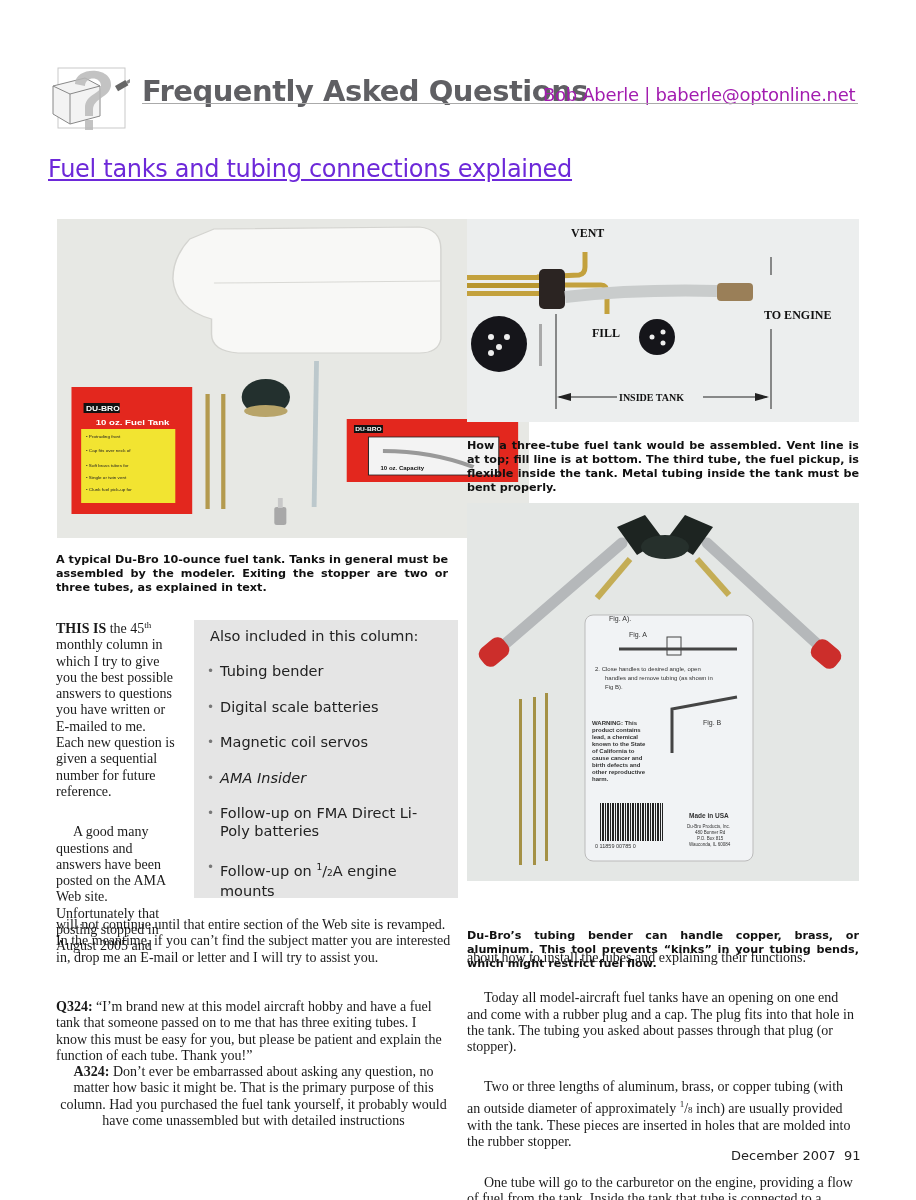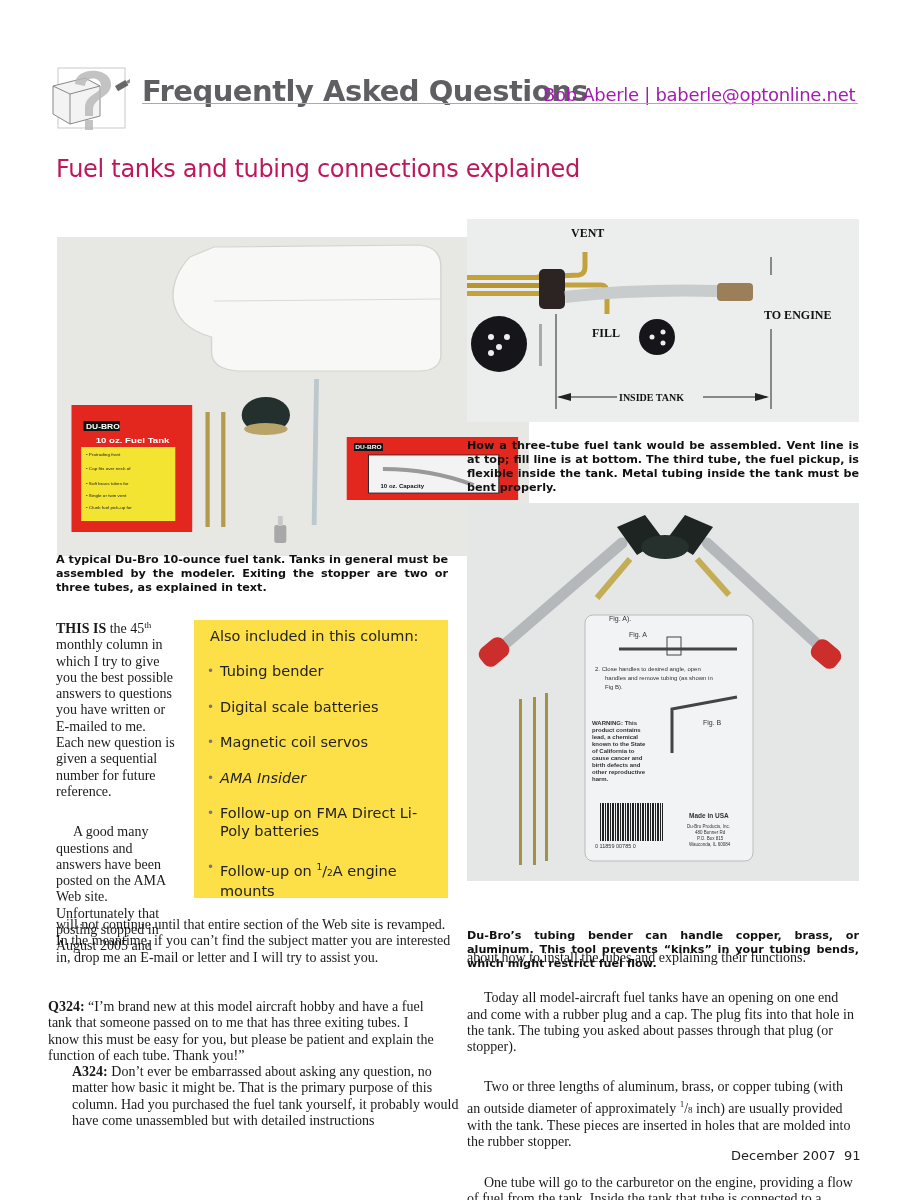--- a/index.html
+++ b/index.html
@@ -5,50 +5,50 @@
   html, body { margin: 0; padding: 0; background: #ffffff; }
   body { width: 916px; height: 1200px; position: relative; overflow: hidden; font-family: "Liberation Serif", serif; color: #1a1a1a; }
   .abs { position: absolute; }
 
   
   .logo { left: 45px; top: 64px; width: 85px; height: 70px; }
   .faq-title { left: 142px; top: 74px; font-family: "DejaVu Sans", sans-serif; font-weight: bold; font-size: 29px; color: #5f5f63; letter-spacing: -0.5px; white-space: nowrap; }
   .byline { left: 543px; top: 84px; font-family: "DejaVu Sans", sans-serif; font-size: 18px; color: #a21caf; white-space: nowrap; letter-spacing: -0.3px; }
   .header-rule { left: 142px; top: 103px; width: 716px; height: 1px; background: #aaaaaa; }
 
-  .headline { left: 56px; top: 155px; font-family: "DejaVu Sans", sans-serif; font-size: 24px; color: #be185d; font-weight: normal; letter-spacing: -0.3px; white-space: nowrap; }
+  .headline { left: 48px; top: 155px; font-family: "DejaVu Sans", sans-serif; font-size: 24px; color: #6d28d9; font-weight: normal; letter-spacing: -0.3px; white-space: nowrap; text-decoration: underline; }
 
   
   .photo { overflow: hidden; }
   .photo svg { display: block; width: 100%; height: 100%; }
-  .photo-tank { left: 57px; top: 237px; width: 472px; height: 319px; }
+  .photo-tank { left: 57px; top: 219px; width: 472px; height: 319px; }
   .photo-assembly { left: 467px; top: 219px; width: 392px; height: 203px; }
   .photo-bender { left: 467px; top: 503px; width: 392px; height: 378px; }
 
   .caption { font-family: "DejaVu Sans", sans-serif; font-weight: bold; font-size: 11.2px; line-height: 14px; color: #111; text-align: justify; }
   .cap-tank { left: 56px; top: 553px; width: 392px; }
   .cap-assembly { left: 467px; top: 439px; width: 392px; }
   .cap-bender { left: 467px; top: 893px; width: 392px; margin-top: 36px; }
 
   
-  .sidebox { left: 194px; top: 620px; width: 254px; height: 278px; background: #fde047; }
+  .sidebox { left: 194px; top: 620px; width: 254px; height: 278px; background: #e5e5e5; padding-left: 10px; }
   .sidebox-title { position: absolute; left: 16px; top: 8px; font-family: "DejaVu Sans", sans-serif; font-size: 14.5px; color: #222; white-space: nowrap; }
   .sidebox ul { list-style: none; margin: 0; padding: 0; position: absolute; left: 10px; top: 42px; width: 240px; }
   .sidebox li { font-family: "DejaVu Sans", sans-serif; font-size: 14.5px; color: #222; line-height: 18px; margin-bottom: 17.5px; padding-left: 16px; position: relative; }
   .sidebox li .bullet { position: absolute; left: 3px; top: 0; color: #777; font-size: 12px; }
   .sidebox li.italic .txt { font-style: italic; }
   sup.frac { font-size: 9px; vertical-align: 6px; }
   sub.frac { font-size: 9px; vertical-align: 0; }
 
   
   .body { font-family: "Liberation Serif", serif; font-size: 14px; line-height: 16.3px; color: #1a1a1a; }
   .intro-narrow { left: 56px; top: 617px; width: 120px; }
   .intro-wide { left: 56px; top: 917px; width: 395px; }
-  .qa { left: 48px; top: 999px; width: 395px; }
-  .answer { left: 72px; top: 1064px; width: 395px; }
+  .qa { left: 56px; top: 999px; width: 395px; }
+  .answer { left: 56px; top: 1064px; width: 395px; text-align: center; }
   .right-body { left: 467px; top: 950px; width: 392px; }
   .body p { margin: 0; }
   .body .indent { text-indent: 17px; margin-top: 24px; }
   .lead { font-weight: bold; }
   sup.th { font-size: 9px; vertical-align: 5px; }
 
   .footer { left: 731px; top: 1148px; font-family: "DejaVu Sans", sans-serif; font-size: 13px; color: #222; white-space: nowrap; }
 </style>
 </head>
 <body>

